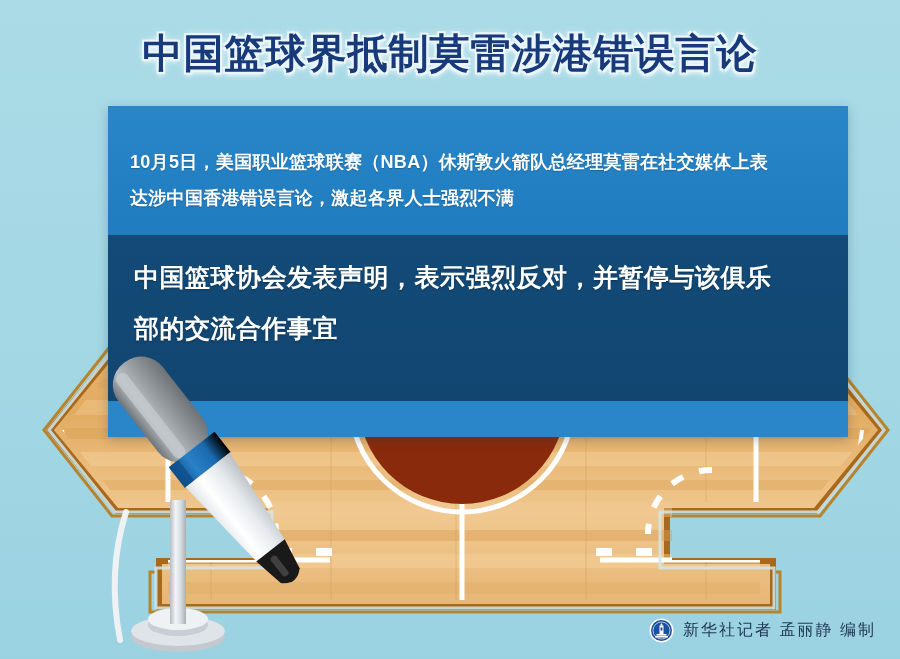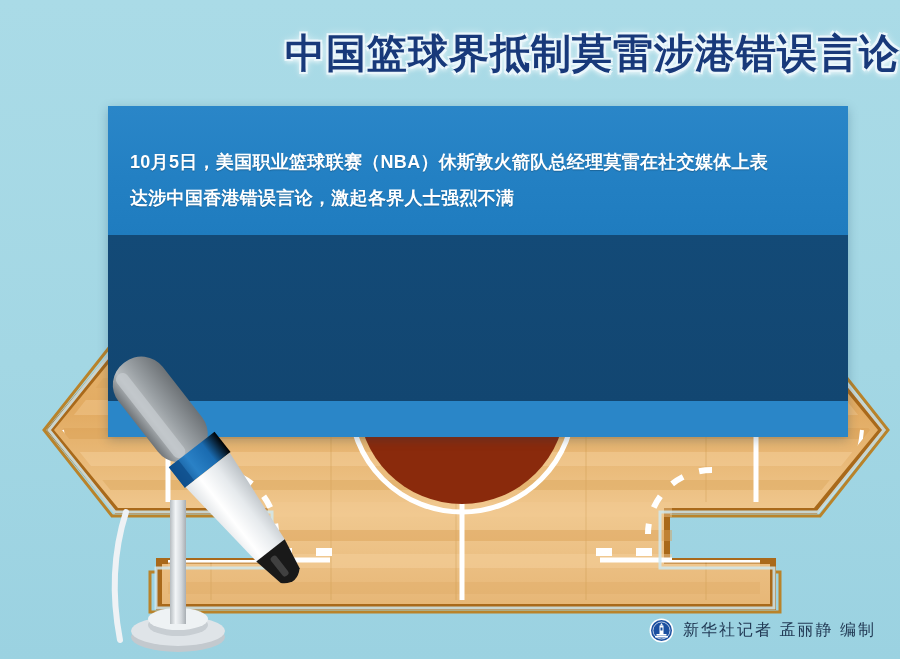--- a/index.html
+++ b/index.html
@@ -23,21 +23,21 @@
     width: 900px;
     height: 659px;
   }
 
   
   .title-wrap {
     position: absolute;
     top: 26px;
     left: 0;
     width: 900px;
-    text-align: right;
+    text-align: center;
     z-index: 40;
   }
   .title {
     display: inline-block;
     font-size: 40px;
     font-weight: bold;
     letter-spacing: 1px;
     color: #18397a;
     text-shadow:
       -2px -2px 0 #eaf6fb,
@@ -281,20 +281,21 @@
   <div class="title-wrap">
     <span class="title">中国篮球界抵制莫雷涉港错误言论</span>
   </div>
 
   <div class="panel">
     <div class="panel-top"></div>
     <div class="panel-mid"></div>
     <div class="panel-bot"></div>
 
     <div class="para-lead">10月5日，美国职业篮球联赛（NBA）休斯敦火箭队总经理莫雷在社交媒体上表达涉中国香港错误言论，激起各界人士强烈不满</div>
+    <div class="para-main">中国篮球协会发表声明，表示强烈反对，并暂停与该俱乐部的交流合作事宜</div>
   </div>
 
   <svg class="mic-layer" viewBox="0 0 900 659">
 
     <g>
       <ellipse cx="178" cy="637" rx="47" ry="15" fill="#c3c9ce"></ellipse>
       <ellipse cx="178" cy="631" rx="47" ry="15" fill="#dfe4e8"></ellipse>
       <ellipse cx="178" cy="625" rx="30" ry="11" fill="#c8ced3"></ellipse>
       <ellipse cx="178" cy="619" rx="30" ry="11" fill="#eef2f4"></ellipse>
       <rect x="170" y="500" width="16" height="124" fill="url(#poleGrad)"></rect>

